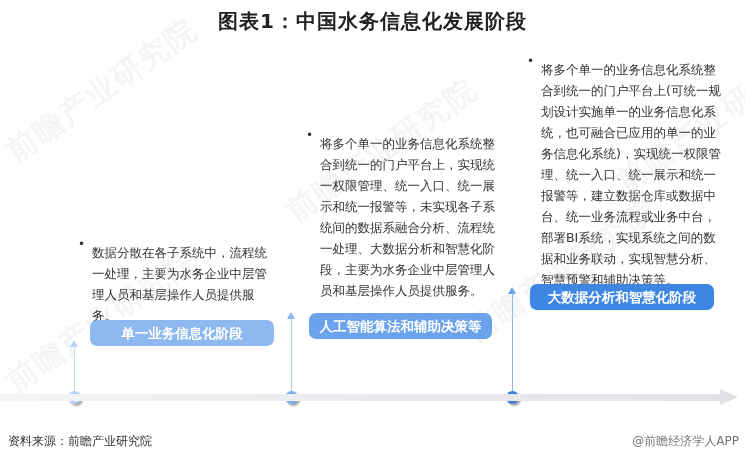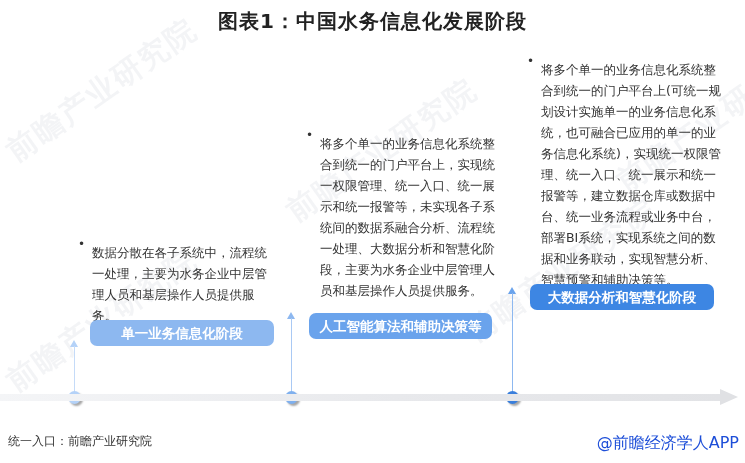--- a/index.html
+++ b/index.html
@@ -39,21 +39,21 @@
       border-left: 18px solid #e0e1e4;
     }
     .dot {
       position: absolute; width: 13px; height: 13px; border-radius: 50%;
       box-shadow: 2px 2px 2px rgba(0,0,0,0.35);
     }
     .footer-left {
       position: absolute; left: 8px; top: 433px; font-size: 12px; color: #333333;
     }
     .footer-right {
-      position: absolute; right: 6px; top: 433px; font-size: 16px; color: #1d4ed8;
+      position: absolute; right: 6px; top: 433px; font-size: 12px; color: #737373;
     }
   </style>
 </head>
 <body>
 
 <div class="title">图表1：中国水务信息化发展阶段</div>
 
 <div class="watermark" style="left:-10px; top:70px;">前瞻产业研究院</div>
 <div class="watermark" style="left:-10px; top:300px;">前瞻产业研究院</div>
 <div class="watermark" style="left:270px; top:130px;">前瞻产业研究院</div>
@@ -89,14 +89,14 @@
 <div class="stage-box" style="left:530px; top:284px; width:184px; background:#3d86e3;">
   <span>大数据分析和智慧化阶段</span>
 </div>
 <div class="arrowhead" style="left:508px; top:287px; border-bottom:7px solid #6aa3ec;"></div>
 <div class="vline" style="left:512px; top:293px; height:103px; background:#8db8f0;"></div>
 <div class="dot" style="left:506px; top:391px; background:#3a7fdc;"></div>
 
 <div class="axis"></div>
 <div class="axis-head"></div>
 
-<div class="footer-left">统一入口：前瞻产业研究院</div>
+<div class="footer-left">资料来源：前瞻产业研究院</div>
 <div class="footer-right">@前瞻经济学人APP</div>
 
 </body></html>

